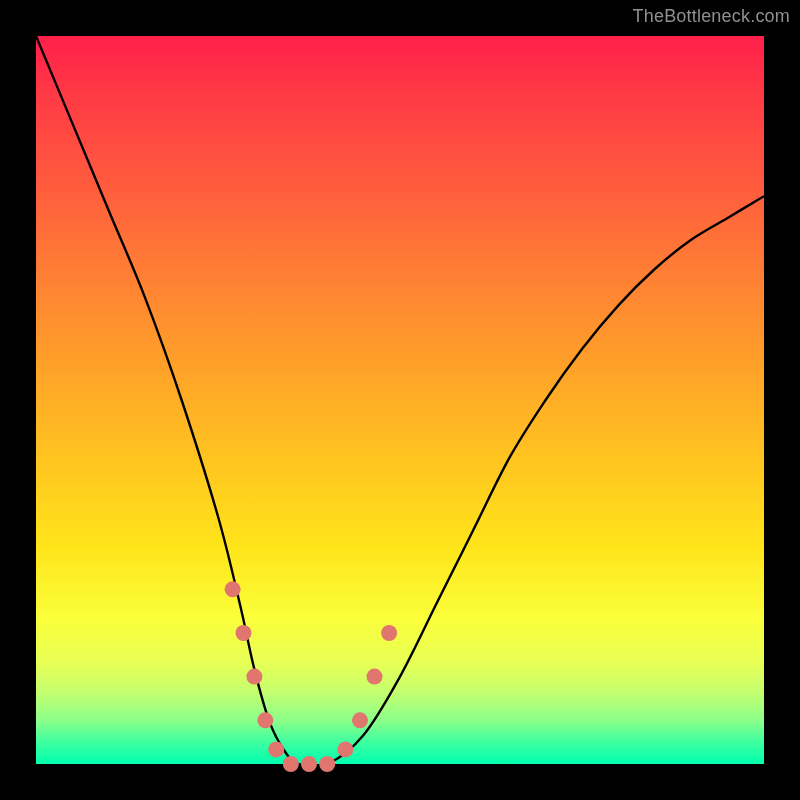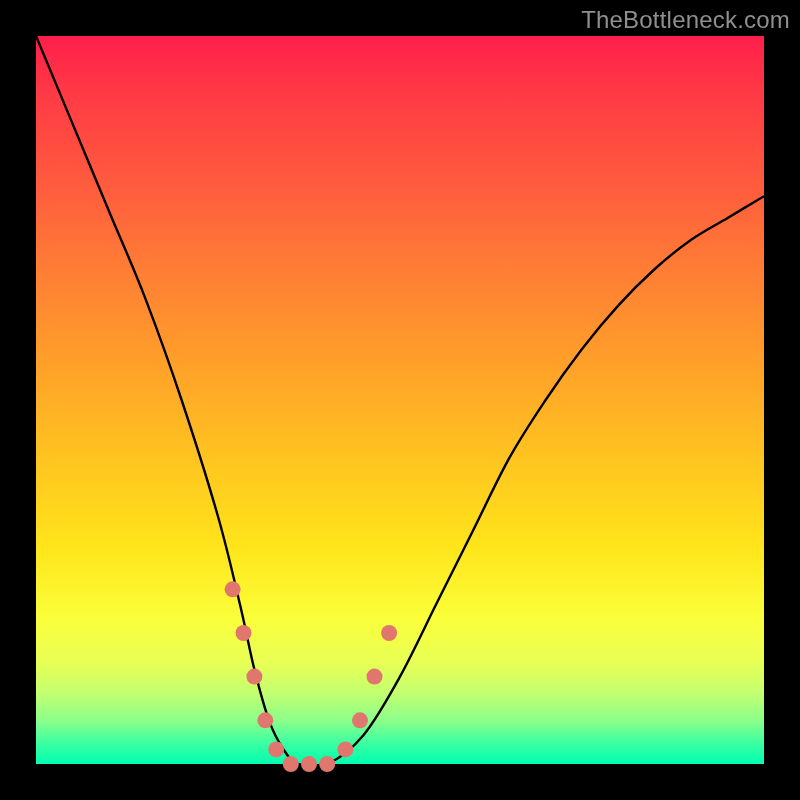--- a/index.html
+++ b/index.html
@@ -39,21 +39,21 @@
       #8cff8a 94%,
       #3effa0 97%,
       #00ffb0 100%
     );
   }
   .watermark {
     position: absolute;
     top: 6px;
     right: 10px;
     color: #8f8f8f;
-    font-size: 24px;
+    font-size: 18px;
     font-weight: 400;
     letter-spacing: 0.2px;
     user-select: none;
   }
   svg.curve {
     position: absolute;
     left: 0;
     top: 0;
     width: 728px;
     height: 728px;

